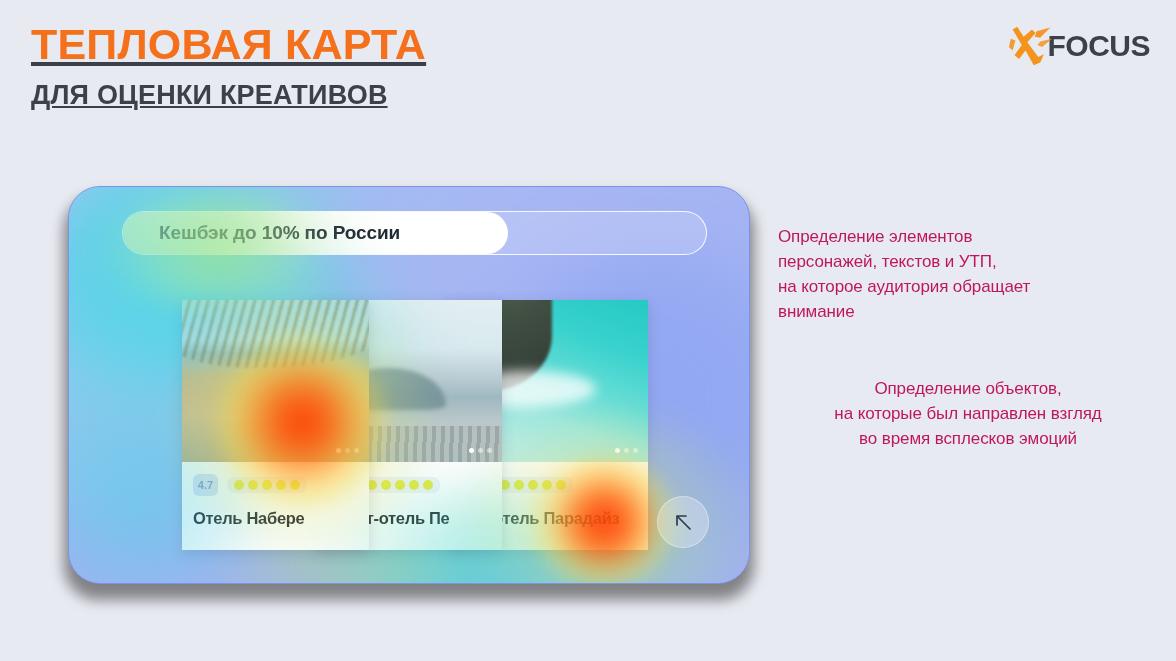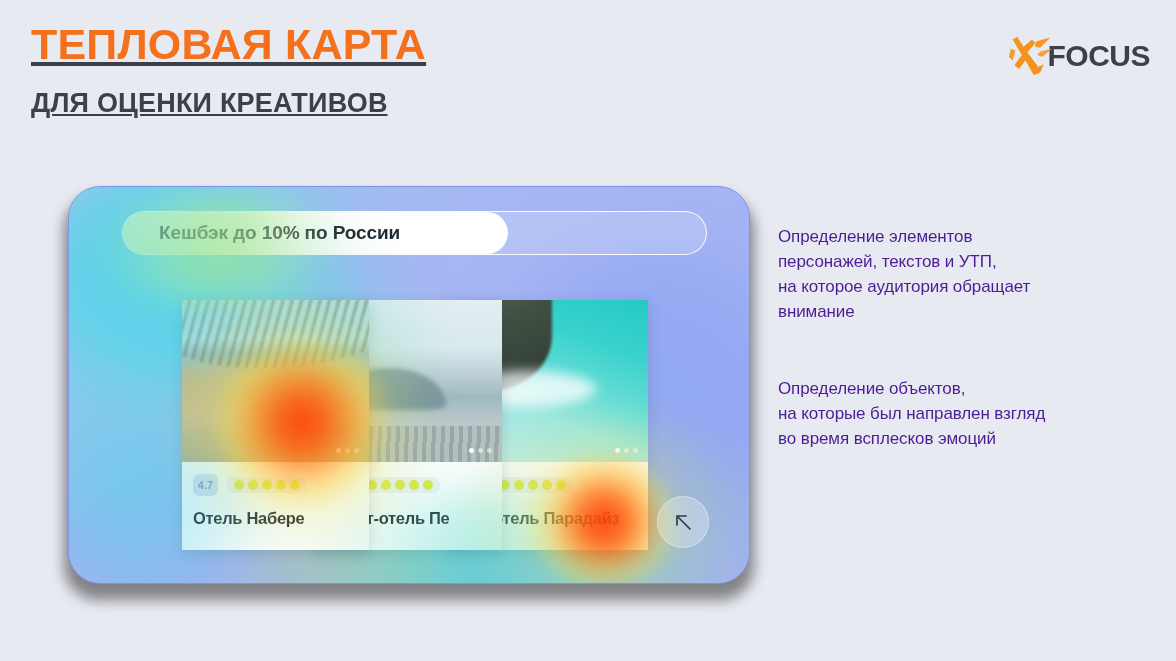--- a/index.html
+++ b/index.html
@@ -28,34 +28,34 @@
   }
   .title-main {
     font-size: 43px;
     font-weight: bold;
     letter-spacing: 0.2px;
     color: #f4701b;
     line-height: 1.05;
     white-space: nowrap;
   }
   .title-sub {
-    margin-top: 22px;
+    margin-top: 14px;
     font-size: 27px;
     font-weight: bold;
     color: #3c4049;
     letter-spacing: 0.2px;
     line-height: 1.1;
     white-space: nowrap;
   }
 
   
   .logo {
     position: absolute;
     right: 26px;
-    top: 33px;
+    top: 23px;
     display: flex;
     align-items: center;
     height: 46px;
   }
   .logo-mark {
     width: 46px;
     height: 46px;
     margin-right: -6px;
     position: relative;
     z-index: 2;
@@ -416,25 +416,25 @@
   
   .features {
     position: absolute;
     left: 778px;
     top: 224px;
     width: 380px;
   }
   .feature {
     font-size: 17px;
     line-height: 25px;
-    color: #4c1d95;
+    color: #be185d;
     letter-spacing: -0.1px;
     white-space: pre-line;
   }
-  .feature + .feature { margin-top: 48px; }
+  .feature + .feature { margin-top: 48px; text-align: center; }
   .feature-2 { margin-top: 52px !important; }
   .feature-3 { margin-top: 56px !important; }
 </style>
 </head>
 <body>
 
 <div class="header">
   <div class="title-main">ТЕПЛОВАЯ КАРТА</div>
   <div class="title-sub">ДЛЯ ОЦЕНКИ КРЕАТИВОВ</div>
 </div>

